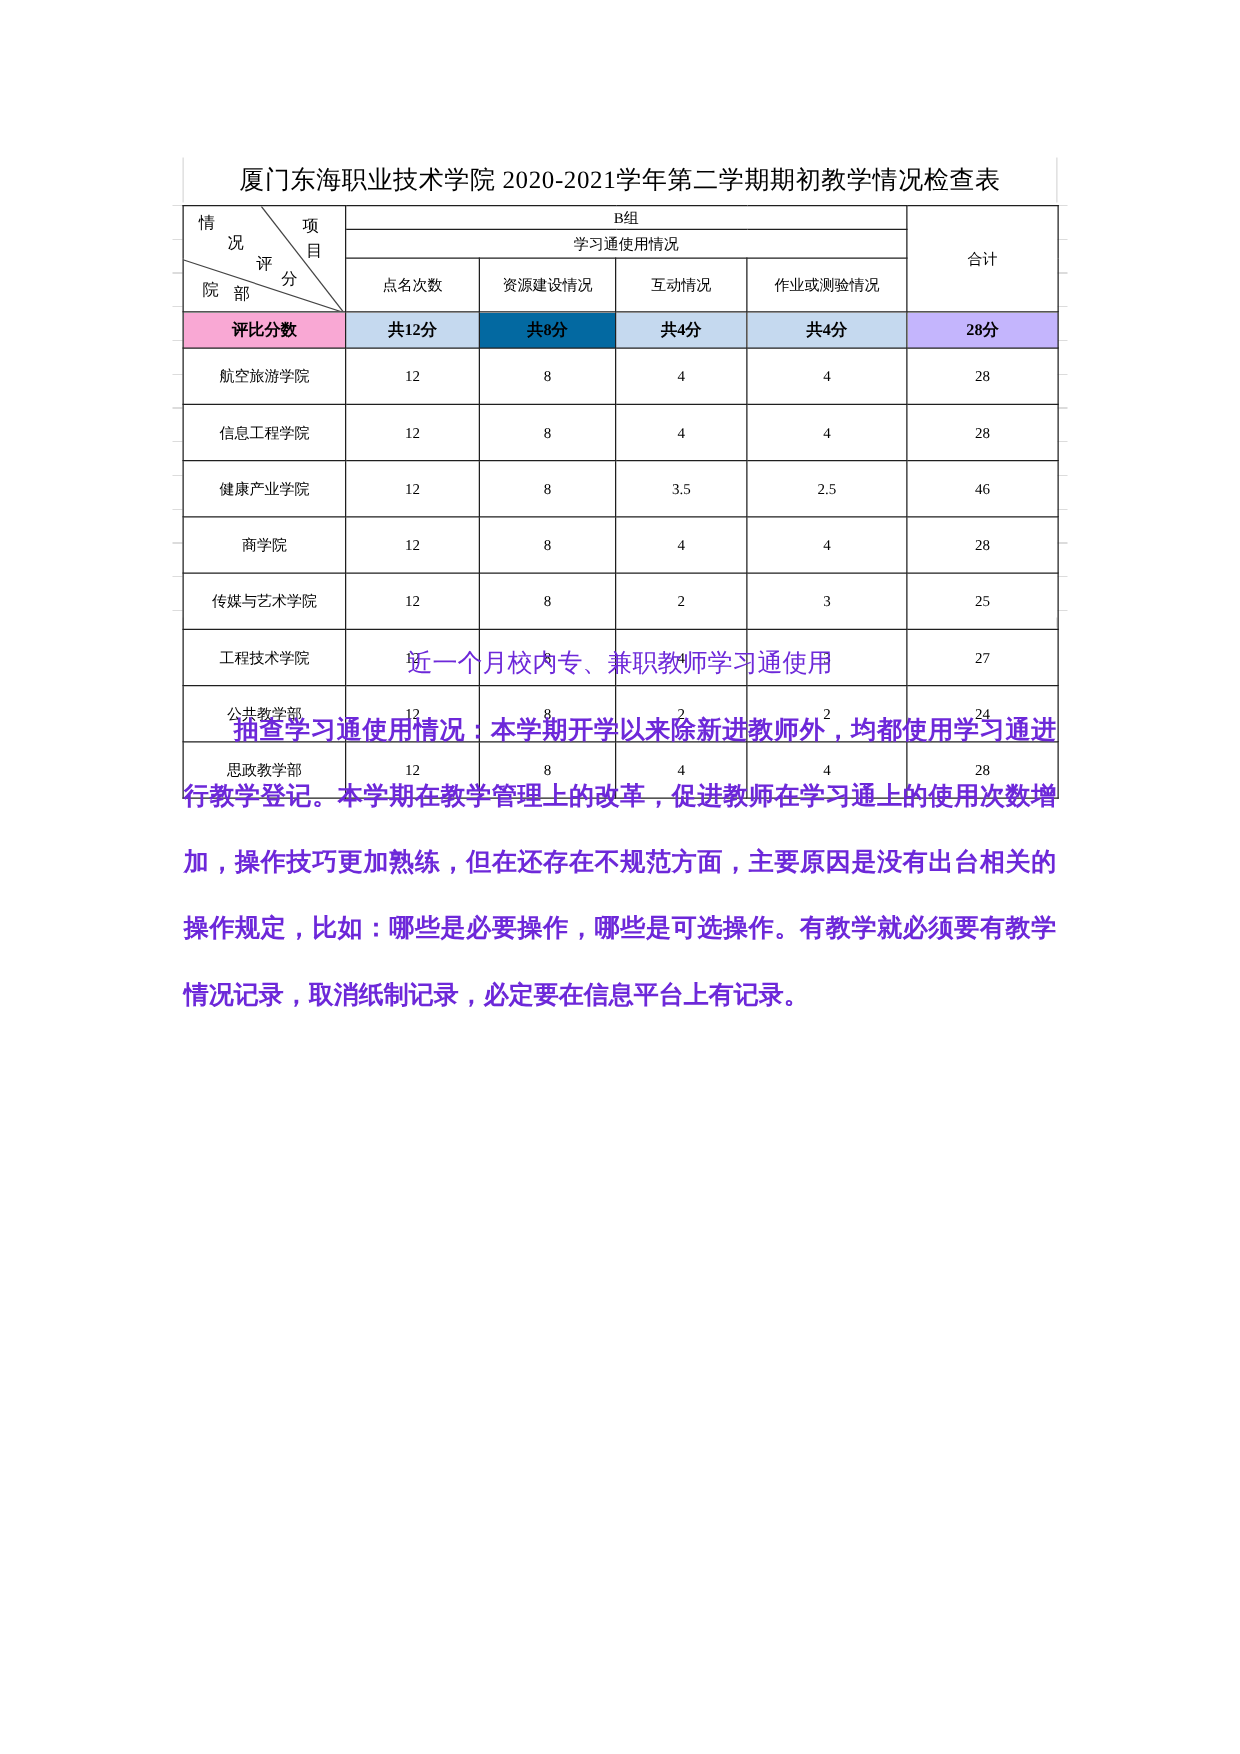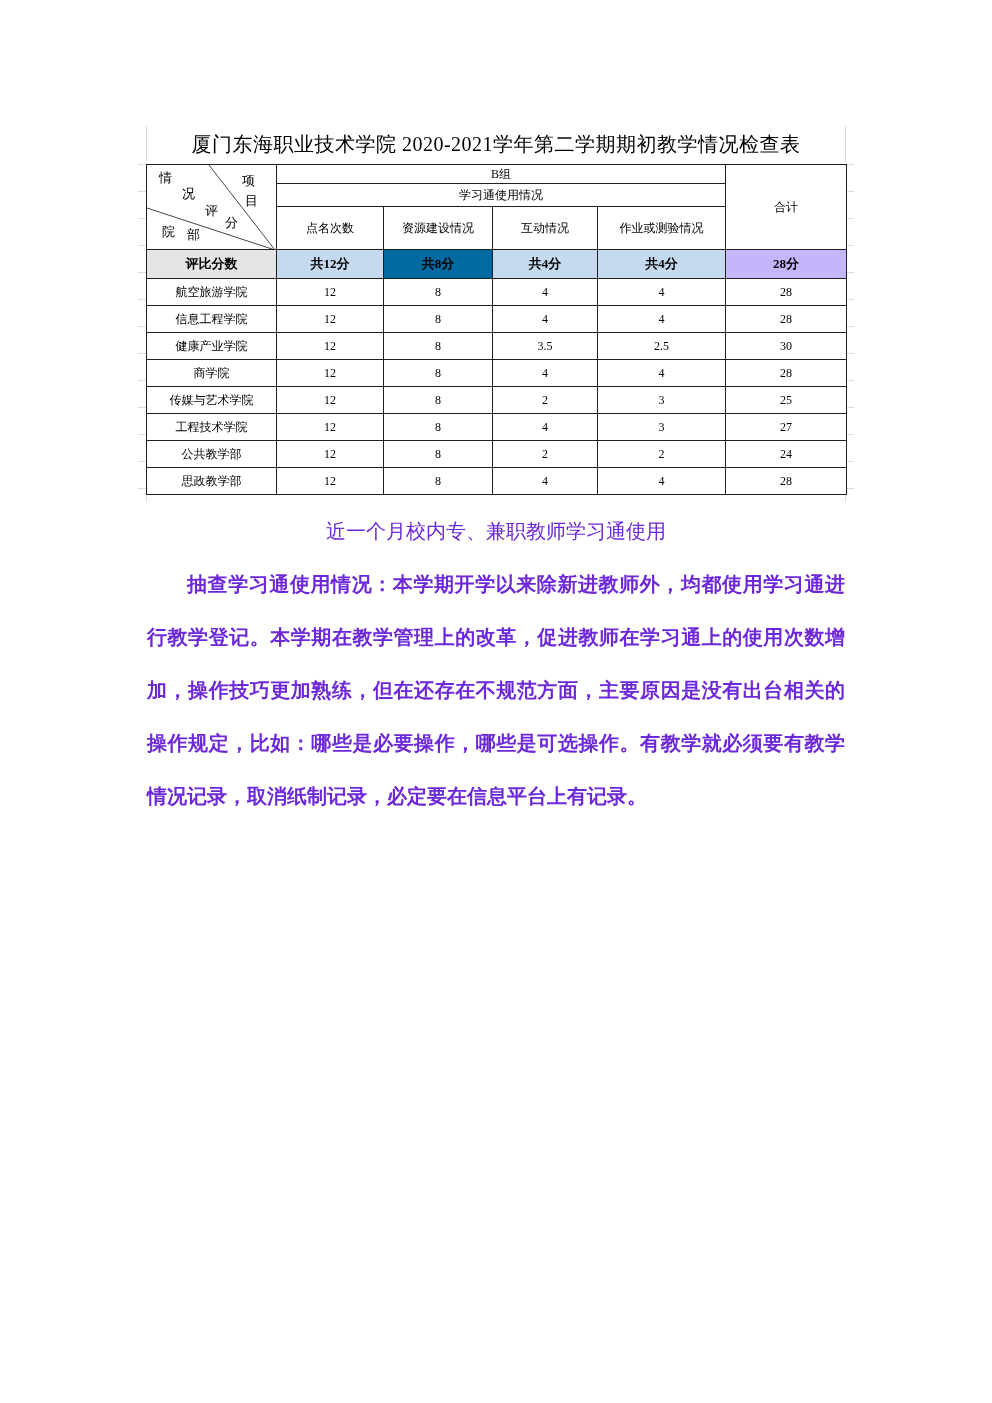--- a/index.html
+++ b/index.html
@@ -28,21 +28,21 @@
   table.score-table td {
     border:1px solid #1f1f1f;
     text-align:center; vertical-align:middle;
     font-size:12px; padding:0;
     overflow:hidden;
   }
   tr.r-group   { height:19px; }
   tr.r-sub     { height:23px; }
   tr.r-cols    { height:42px; }
   tr.score-row { height:29px; }
-  tr.data-row  { height:27px;padding-left:48px; }
+  tr.data-row  { height:45px;padding-left:48px; }
   tr.score-row td { font-weight:bold; font-size:13px; }
   td.corner { padding:0; }
   td.corner svg { display:block; }
   .corner-text { font-size:13px; fill:#000; font-family:"Liberation Serif", serif; }
   .diag { stroke:#444; stroke-width:1; }
   
   .stub-strip {
     position:absolute; width:8px; top:164px; height:331px;
     background:repeating-linear-gradient(to bottom, #dcdcdc 0 1px, transparent 1px 27px);
   }
@@ -109,21 +109,21 @@
       <tr class="r-sub">
         <td colspan="4">学习通使用情况</td>
       </tr>
       <tr class="r-cols">
         <td>点名次数</td>
         <td>资源建设情况</td>
         <td>互动情况</td>
         <td>作业或测验情况</td>
       </tr>
       <tr class="score-row">
-        <td style="background: #e5e5e5; margin-left: 32px;">评比分数</td>
+        <td style="background: #f9a8d4; margin-left: 32px;">评比分数</td>
         <td style="background: rgb(197, 217, 239); margin-left: 12px;">共12分</td>
         <td style="background: #0369a1;">共8分</td>
         <td style="background: rgb(197, 217, 239);">共4分</td>
         <td style="background: rgb(197, 217, 239);">共4分</td>
         <td style="background: #c4b5fd;">28分</td>
       </tr>
       <tr class="data-row">
         <td>航空旅游学院</td>
         <td>12</td>
         <td>8</td>
@@ -138,21 +138,21 @@
         <td>4</td>
         <td>4</td>
         <td>28</td>
       </tr>
       <tr class="data-row">
         <td>健康产业学院</td>
         <td>12</td>
         <td>8</td>
         <td>3.5</td>
         <td>2.5</td>
-        <td>30</td>
+        <td>46</td>
       </tr>
       <tr class="data-row">
         <td>商学院</td>
         <td>12</td>
         <td>8</td>
         <td>4</td>
         <td>4</td>
         <td>28</td>
       </tr>
       <tr class="data-row">

